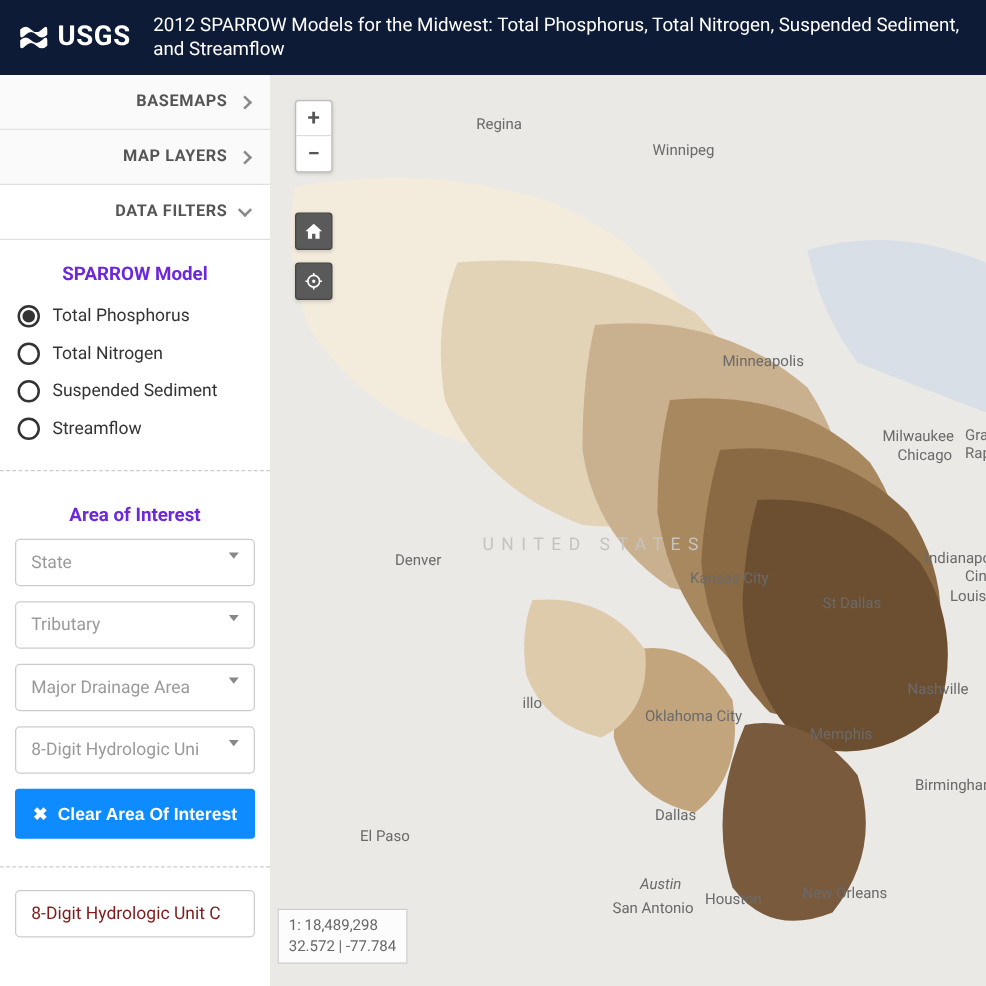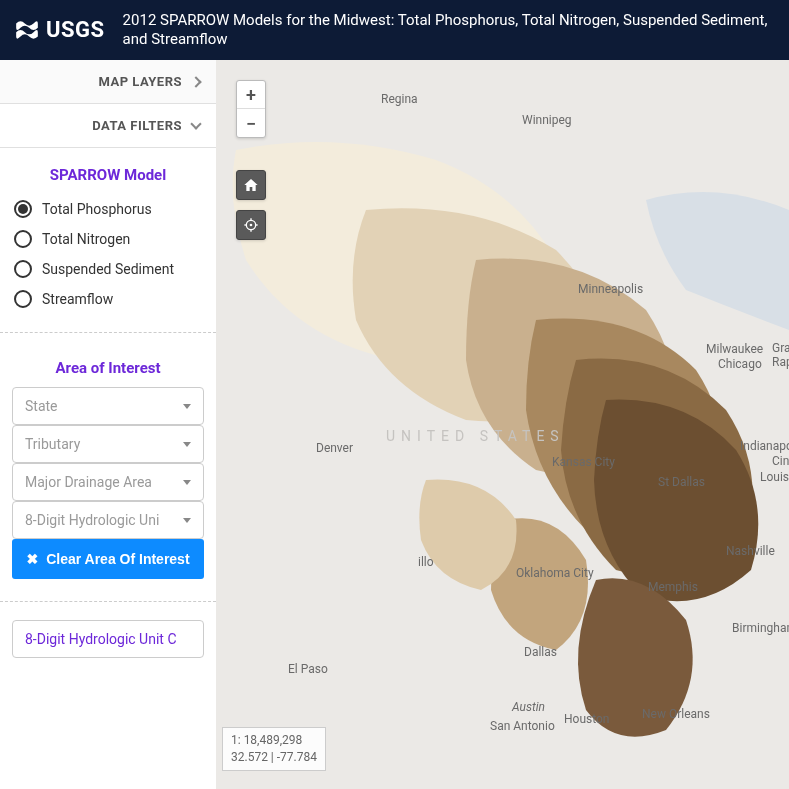--- a/index.html
+++ b/index.html
@@ -78,21 +78,21 @@
     .radio-inner { width: 10px; height: 10px; background: #333; border-radius: 50%; display: none; }
     .radio-row.selected .radio-inner { display: block; }
     .dropdown {
       border: 1px solid #ccc;
       border-radius: 4px;
       padding: 10px 12px;
       font-size: 14px;
       color: #9a9a9a;
       display: flex;
       justify-content: space-between;
-      align-items: center;
+      margin-bottom: 12px;
       cursor: pointer;
       background: #fff;
     }
     .dropdown .caret { width: 0; height: 0; border-left: 4px solid transparent; border-right: 4px solid transparent; border-top: 5px solid #888; }
     .btn-clear {
       background: #0d8bff;
       color: #fff;
       border: none;
       width: 100%;
       padding: 12px;
@@ -105,21 +105,21 @@
       justify-content: center;
       gap: 8px;
       margin-bottom: 4px;
     }
     .x-icon { font-size: 14px; }
     .group-select {
       border: 1px solid #ccc;
       border-radius: 4px;
       padding: 10px 12px;
       font-size: 14px;
-      color: #6d28d9;
+      color: #7f1d1d;
       display: flex;
       justify-content: space-between;
       align-items: center;
       cursor: pointer;
       background: #fff;
     }
     .map-area {
       flex: 1;
       position: relative;
       background: #ebe9e6;
@@ -180,20 +180,24 @@
     <svg width="26" height="26" viewBox="0 0 24 24">
         <path d="M2 6 Q6 2 10 6 T18 6 T22 6 V10 Q18 14 14 10 T6 10 T2 10 Z M2 14 Q6 10 10 14 T18 14 T22 14 V18 Q18 22 14 18 T6 18 T2 18 Z"></path>
       </svg>
     <span style="font-size:22px;font-weight:700;letter-spacing:0.5px">USGS</span>
   </div>
   <div class="title">2012 SPARROW Models for the Midwest: Total Phosphorus, Total Nitrogen, Suspended Sediment, and Streamflow</div>
 </div>
 
 <div class="main">
   <div class="sidebar">
+    <div class="accordion-item">
+      <span>BASEMAPS</span>
+      <span class="chev"></span>
+    </div>
     <div class="accordion-item">
       <span>MAP LAYERS</span>
       <span class="chev"></span>
     </div>
     <div class="accordion-item open">
       <span>DATA FILTERS</span>
       <span class="chev down"></span>
     </div>
 
     <div class="section">

